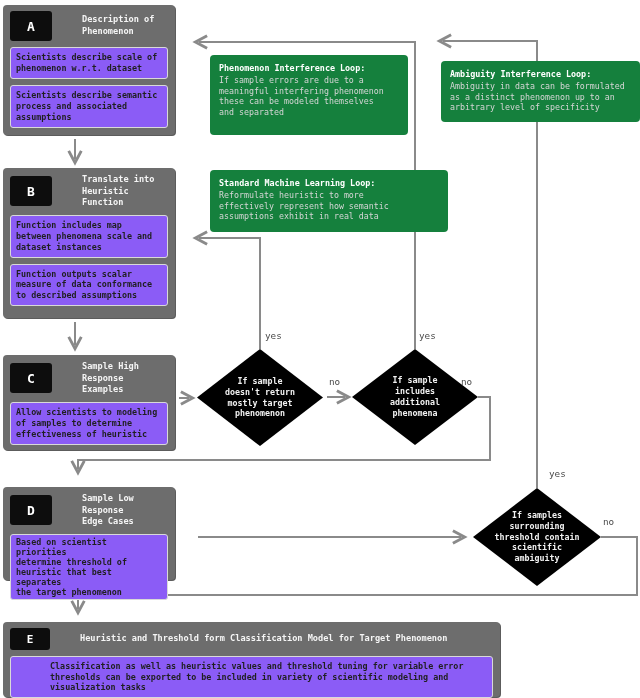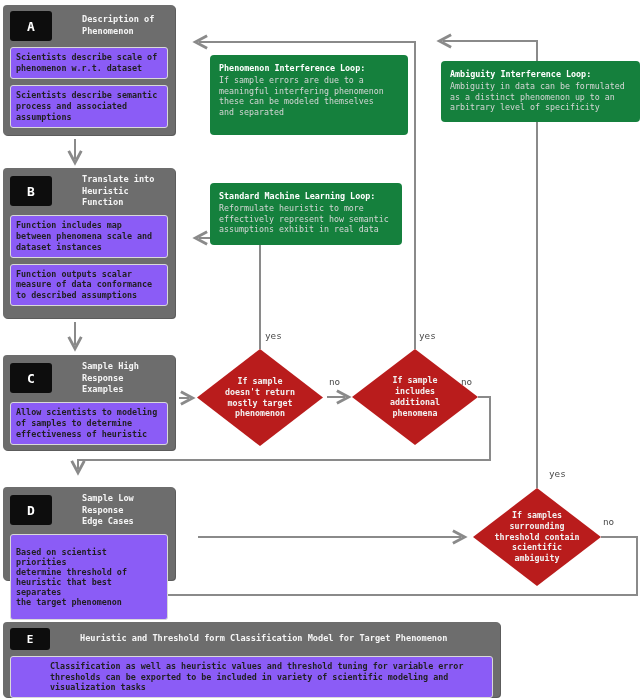--- a/index.html
+++ b/index.html
@@ -23,31 +23,31 @@
   .block-title {
     color:#f5f5f5; font-weight:bold; font-size:8.6px; line-height:1.35;
     white-space:pre-line;
     margin-left:20px;
   }
   .sub {
     background:#8b5cf6; border:1px solid #d9d9d9; border-radius:3px;
     color:#1f1f1f; font-size:8.4px; font-weight:bold; line-height:1.3;
     padding:4px 5px; margin-top:6px; white-space:pre-line;
   }
-  .tight .sub { line-height:1.2; padding:12px 5px; margin-top:5px; }
+  .tight .sub { line-height:1.2; padding:2px 5px; margin-top:5px; }
 
   .loop {
     position:absolute; background:#15803d; border-radius:4px;
     padding:8px 9px; box-sizing:border-box;
   }
   .loop-title { color:#ffffff; font-weight:bold; font-size:8.4px; margin-bottom:2px; }
   .loop-body { color:#d6d6d6; font-size:8.3px; line-height:1.28; white-space:pre-line; }
 
   .diamond {
-    position:absolute; background:#b91c1c;
+    position:absolute; background:#000000;
     clip-path:polygon(50% 0%, 100% 50%, 50% 100%, 0% 50%);
     display:flex; align-items:center; justify-content:center;
   }
   .diamond-text {
     color:#f2f2f2; font-size:8.3px; font-weight:bold; line-height:1.3;
     text-align:center; white-space:pre-line;
   }
 
   .edge-label {
     position:absolute; color:#4a4a4a; font-size:9.3px; line-height:1;
@@ -56,21 +56,21 @@
   
   #block-a { left:3px;  top:5px;   width:172px; height:130px; }
   #block-b { left:3px;  top:168px; width:172px; height:150px; }
   #block-c { left:3px;  top:355px; width:172px; height:95px;  }
   #block-d { left:3px;  top:487px; width:172px; height:93px;  }
   #block-e { left:3px;  top:622px; width:497px; height:75px;  }
   #block-e .block-header { margin-bottom:3px; }
   #block-e .sub { line-height:1.25;padding-left:39px; }
 
   #loop-phenomenon { left:210px; top:55px;  width:198px; height:80px; }
-  #loop-ml         { left:210px; top:170px; width:192px; height:62px;margin-top:13px; }
+  #loop-ml         { left:210px; top:170px; width:238px; height:62px; }
   #loop-ambiguity  { left:441px; top:61px;  width:199px; height:61px; }
 
   #decision-1 { left:197px; top:349px; width:126px; height:97px; }
   #decision-2 { left:352px; top:349px; width:126px; height:96px; }
   #decision-3 { left:473px; top:488px; width:128px; height:98px; }
 
   #label-d1-yes { left:265px; top:331px; }
   #label-d1-no  { left:329px; top:377px; }
   #label-d2-yes { left:419px; top:331px; }
   #label-d2-no  { left:461px; top:377px; }

